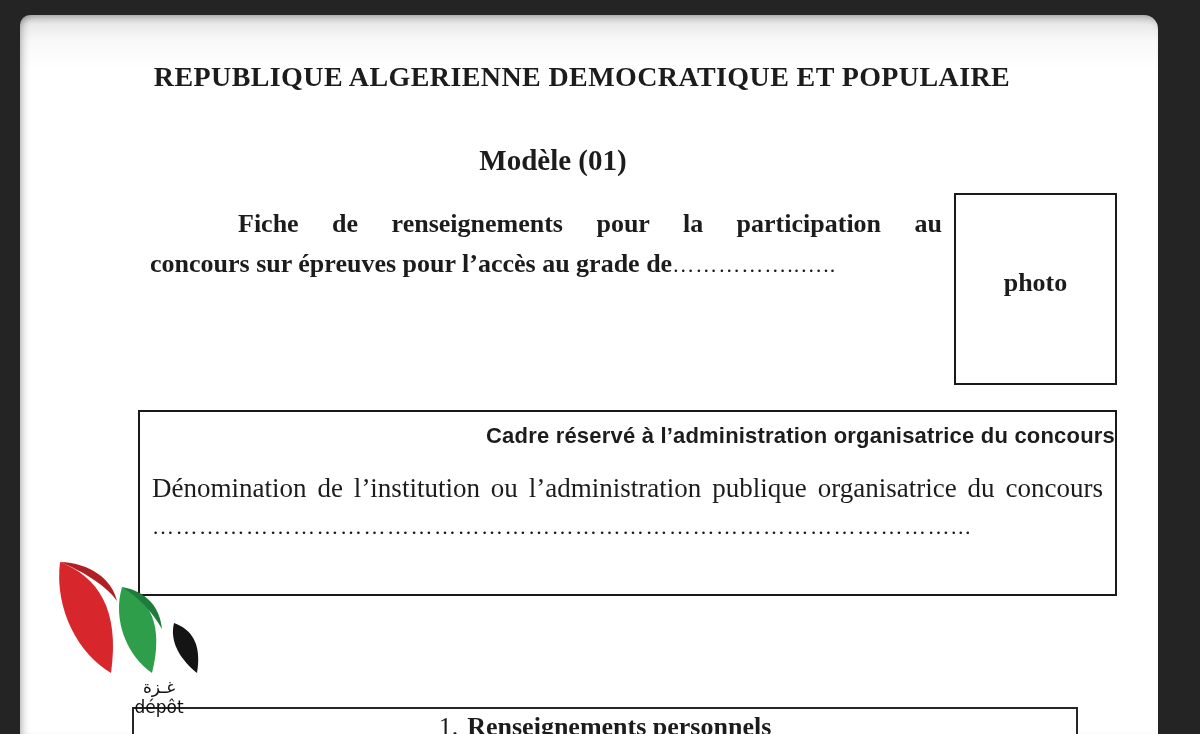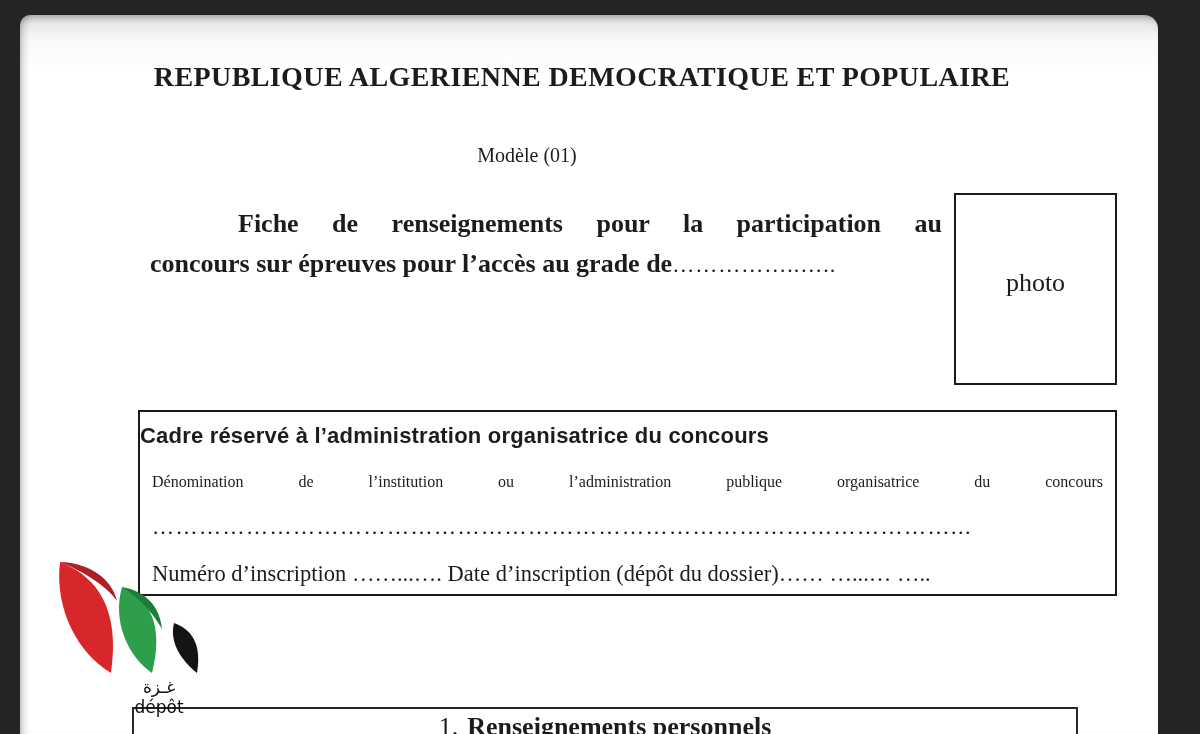--- a/index.html
+++ b/index.html
@@ -14,48 +14,48 @@
     background:linear-gradient(180deg,#c9c9c9 0px,#e9e9e9 9px,#f9f9f9 26px,#ffffff 55px);
     border-radius:10px 14px 0 0;
     box-shadow:inset 8px 0 10px -7px rgba(0,0,0,0.35), inset 0 6px 8px -6px rgba(0,0,0,0.25);
   }
   .doc-title{
     position:absolute;left:92px;top:46px;width:940px;
     text-align:center;font-size:28px;font-weight:bold;letter-spacing:.4px;
     white-space:nowrap;
   }
   .doc-model{
-    position:absolute;left:112px;top:129px;width:790px;
-    text-align:center;font-size:20px;font-weight:normal;
+    position:absolute;left:138px;top:129px;width:790px;
+    text-align:center;font-size:29px;font-weight:bold;
   }
   .intro-line{
     position:absolute;left:130px;width:792px;font-size:26px;font-weight:bold;
     white-space:nowrap;overflow:hidden;box-sizing:border-box;
   }
   .intro-line1{top:194px;padding-left:88px;text-align:justify;text-align-last:justify;}
   .intro-line2{top:234px;}
   .intro-line2 .dots{font-weight:normal;font-size:22px;letter-spacing:1px;}
   .photo-box{
     position:absolute;left:934px;top:178px;width:163px;height:192px;
     border:2px solid #1a1a1a;box-sizing:border-box;background:#fff;
     display:flex;align-items:center;justify-content:center;padding-bottom:12px;
-    font-size:26px;font-weight:normal;
+    font-size:26px;font-weight:bold;
   }
   .admin-box{
     position:absolute;left:118px;top:395px;width:979px;height:186px;
     border:2px solid #1a1a1a;box-sizing:border-box;background:#fff;
   }
   .admin-title{
-    position:absolute;top:11px;left:0;right:0;text-align:left;
+    position:absolute;top:11px;left:0;right:0;text-align:right;
     font-family:"Liberation Sans",sans-serif;font-size:22px;font-weight:bold;
     letter-spacing:.2px;
   }
   .admin-denom{
     position:absolute;top:61px;left:12px;width:951px;
-    font-size:16px;text-align:justify;text-align-last:justify;
+    font-size:27px;text-align:justify;text-align-last:justify;
     white-space:nowrap;overflow:hidden;
   }
   .admin-dots{
     position:absolute;top:102px;left:12px;width:951px;
     font-size:22px;letter-spacing:1.5px;white-space:nowrap;overflow:hidden;
   }
   .admin-numero{
     position:absolute;top:149px;left:12px;width:951px;
     font-size:22.5px;white-space:nowrap;overflow:hidden;
   }
@@ -93,21 +93,20 @@
     <div class="intro-line intro-line1">Fiche de renseignements pour la participation au</div>
 
     <div class="photo-box">
       <span>photo</span>
     </div>
 
     <div class="admin-box">
       <div class="admin-title">Cadre réservé à l’administration organisatrice du concours</div>
       <div class="admin-denom">Dénomination de l’institution ou l’administration publique organisatrice du concours</div>
       <div class="admin-dots">…………………………………………………………………………………………...</div>
-      <div class="admin-numero">Numéro d’inscription ……...…. Date d’inscription (dépôt du dossier)…… …...… …..</div>
     </div>
 
     <div class="section-box">
       <div class="section-header">
         <span class="sec-num">1.</span>
         <span class="sec-title">Renseignements personnels</span>
       </div>
     </div>
 
     <div class="watermark">

